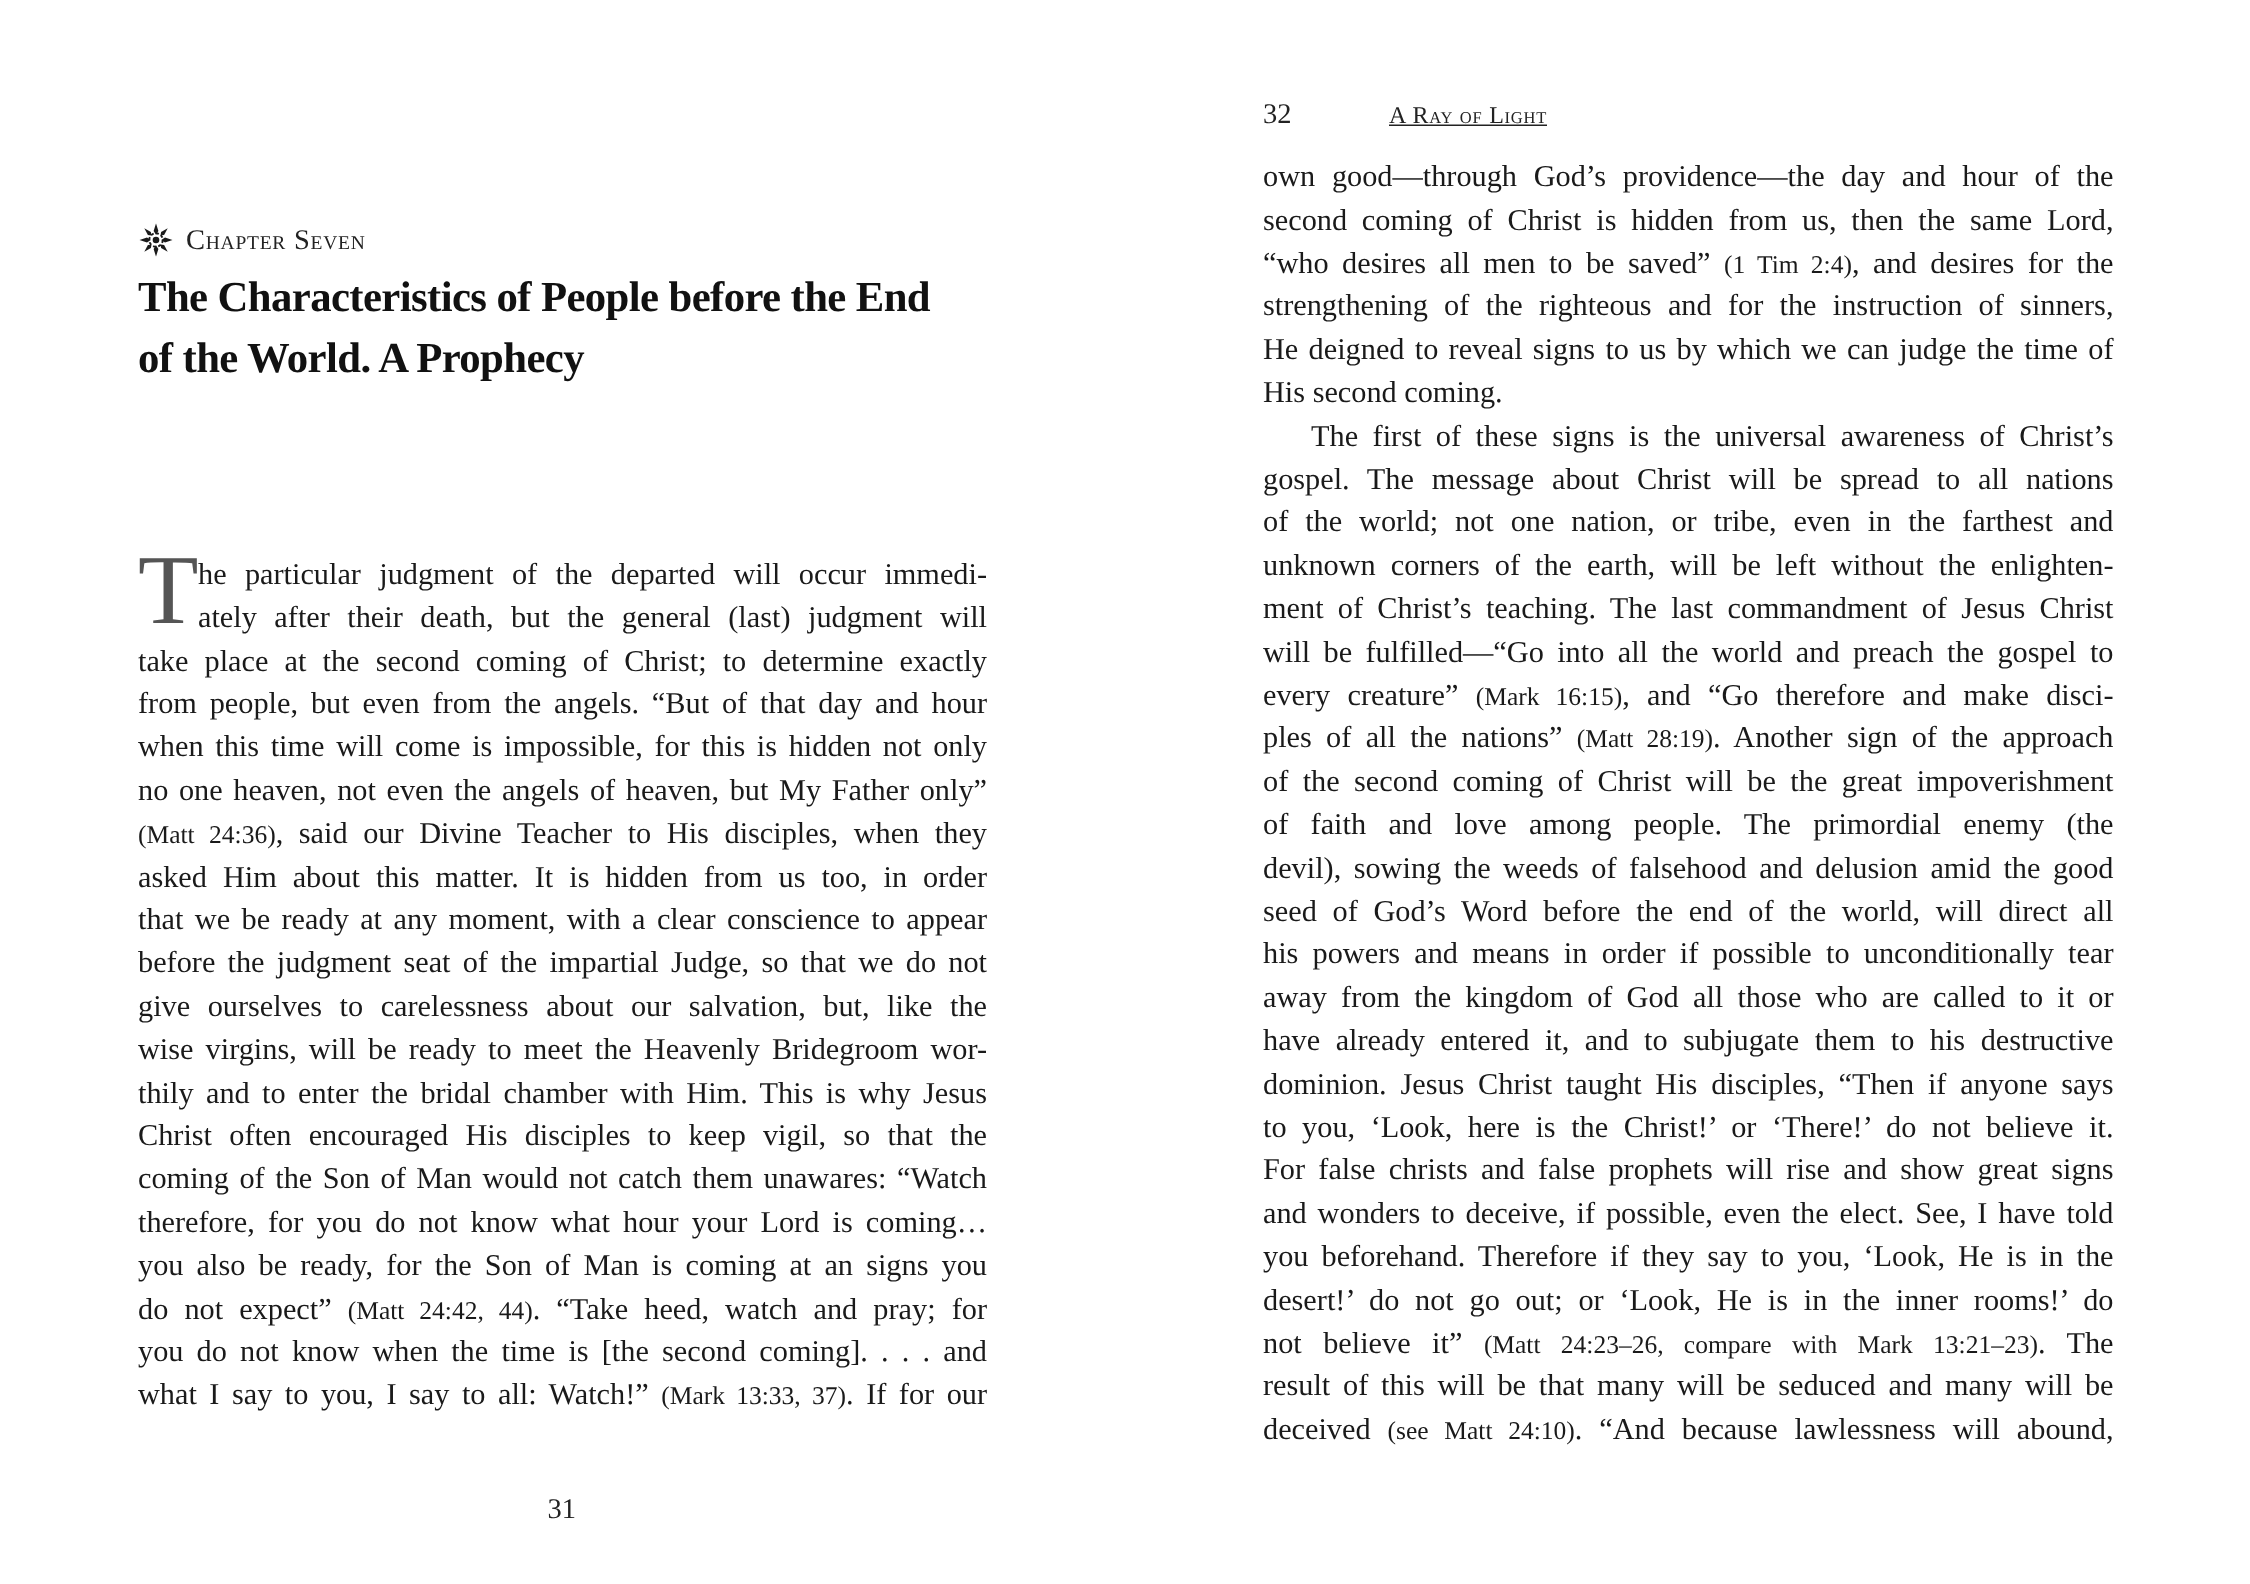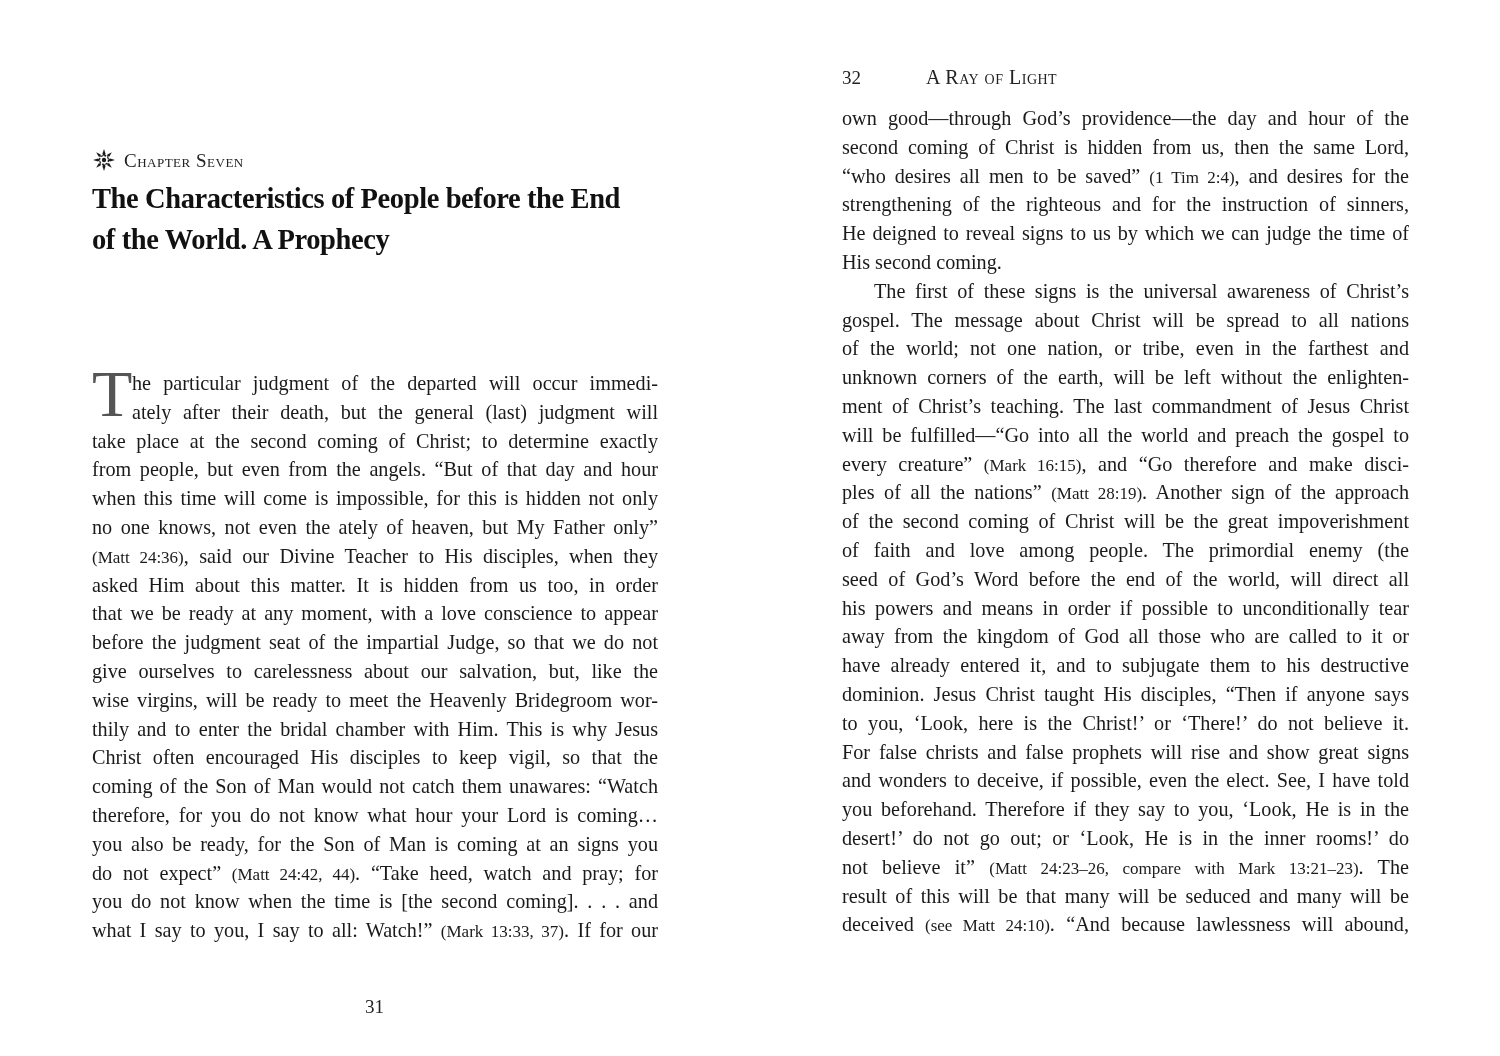--- a/index.html
+++ b/index.html
@@ -103,21 +103,21 @@
     .running-head {
       position: absolute;
       left: 92px;
       top: 66px;
       display: flex;
       align-items: baseline;
       font-size: 19px;
       color: #222;
     }
     .running-head .num { width: 84px; }
-    .running-head .title { font-variant: small-caps; letter-spacing: 0.5px; font-size: 20px; }
+    .running-head .title { font-variant: small-caps; letter-spacing: 0.5px; font-size: 16px; text-decoration: underline; }
 
     .right-body {
       left: 92px;
       top: 104px;
       width: 567px;
     }
   </style>
 </head>
 <body>
 
@@ -146,24 +146,24 @@
   </h1>
 
   <span class="drop-cap">T</span>
 
   <div class="text-block left-body" id="left-body">
       <span class="line dropline">he particular judgment of the departed will occur immedi-</span>
       <span class="line dropline">ately after their death, but the general (last) judgment will</span>
       <span class="line">take place at the second coming of Christ; to determine exactly</span>
       <span class="line">from people, but even from the angels. “But of that day and hour</span>
       <span class="line">when this time will come is impossible, for this is hidden not only</span>
-      <span class="line">no one knows, not even the ately of heaven, but My Father only”</span>
+      <span class="line">no one heaven, not even the angels of heaven, but My Father only”</span>
       <span class="line"><span class="ref">(Matt 24:36)</span>, said our Divine Teacher to His disciples, when they</span>
       <span class="line">asked Him about this matter. It is hidden from us too, in order</span>
-      <span class="line">that we be ready at any moment, with a love conscience to appear</span>
+      <span class="line">that we be ready at any moment, with a clear conscience to appear</span>
       <span class="line">before the judgment seat of the impartial Judge, so that we do not</span>
       <span class="line">give ourselves to carelessness about our salvation, but, like the</span>
       <span class="line">wise virgins, will be ready to meet the Heavenly Bridegroom wor-</span>
       <span class="line">thily and to enter the bridal chamber with Him. This is why Jesus</span>
       <span class="line">Christ often encouraged His disciples to keep vigil, so that the</span>
       <span class="line">coming of the Son of Man would not catch them unawares: “Watch</span>
       <span class="line">therefore, for you do not know what hour your Lord is coming…</span>
       <span class="line">you also be ready, for the Son of Man is coming at an signs you</span>
       <span class="line">do not expect” <span class="ref">(Matt 24:42, 44)</span>. “Take heed, watch and pray; for</span>
       <span class="line">you do not know when the time is [the second coming]. . . . and</span>
@@ -189,20 +189,21 @@
       <span class="line indent">The first of these signs is the universal awareness of Christ’s</span>
       <span class="line">gospel. The message about Christ will be spread to all nations</span>
       <span class="line">of the world; not one nation, or tribe, even in the farthest and</span>
       <span class="line">unknown corners of the earth, will be left without the enlighten-</span>
       <span class="line">ment of Christ’s teaching. The last commandment of Jesus Christ</span>
       <span class="line">will be fulfilled—“Go into all the world and preach the gospel to</span>
       <span class="line">every creature” <span class="ref">(Mark 16:15)</span>, and “Go therefore and make disci-</span>
       <span class="line">ples of all the nations” <span class="ref">(Matt 28:19)</span>. Another sign of the approach</span>
       <span class="line">of the second coming of Christ will be the great impoverishment</span>
       <span class="line">of faith and love among people. The primordial enemy (the</span>
+      <span class="line">devil), sowing the weeds of falsehood and delusion amid the good</span>
       <span class="line">seed of God’s Word before the end of the world, will direct all</span>
       <span class="line">his powers and means in order if possible to unconditionally tear</span>
       <span class="line">away from the kingdom of God all those who are called to it or</span>
       <span class="line">have already entered it, and to subjugate them to his destructive</span>
       <span class="line">dominion. Jesus Christ taught His disciples, “Then if anyone says</span>
       <span class="line">to you, ‘Look, here is the Christ!’ or ‘There!’ do not believe it.</span>
       <span class="line">For false christs and false prophets will rise and show great signs</span>
       <span class="line">and wonders to deceive, if possible, even the elect. See, I have told</span>
       <span class="line">you beforehand. Therefore if they say to you, ‘Look, He is in the</span>
       <span class="line">desert!’ do not go out; or ‘Look, He is in the inner rooms!’ do</span>

